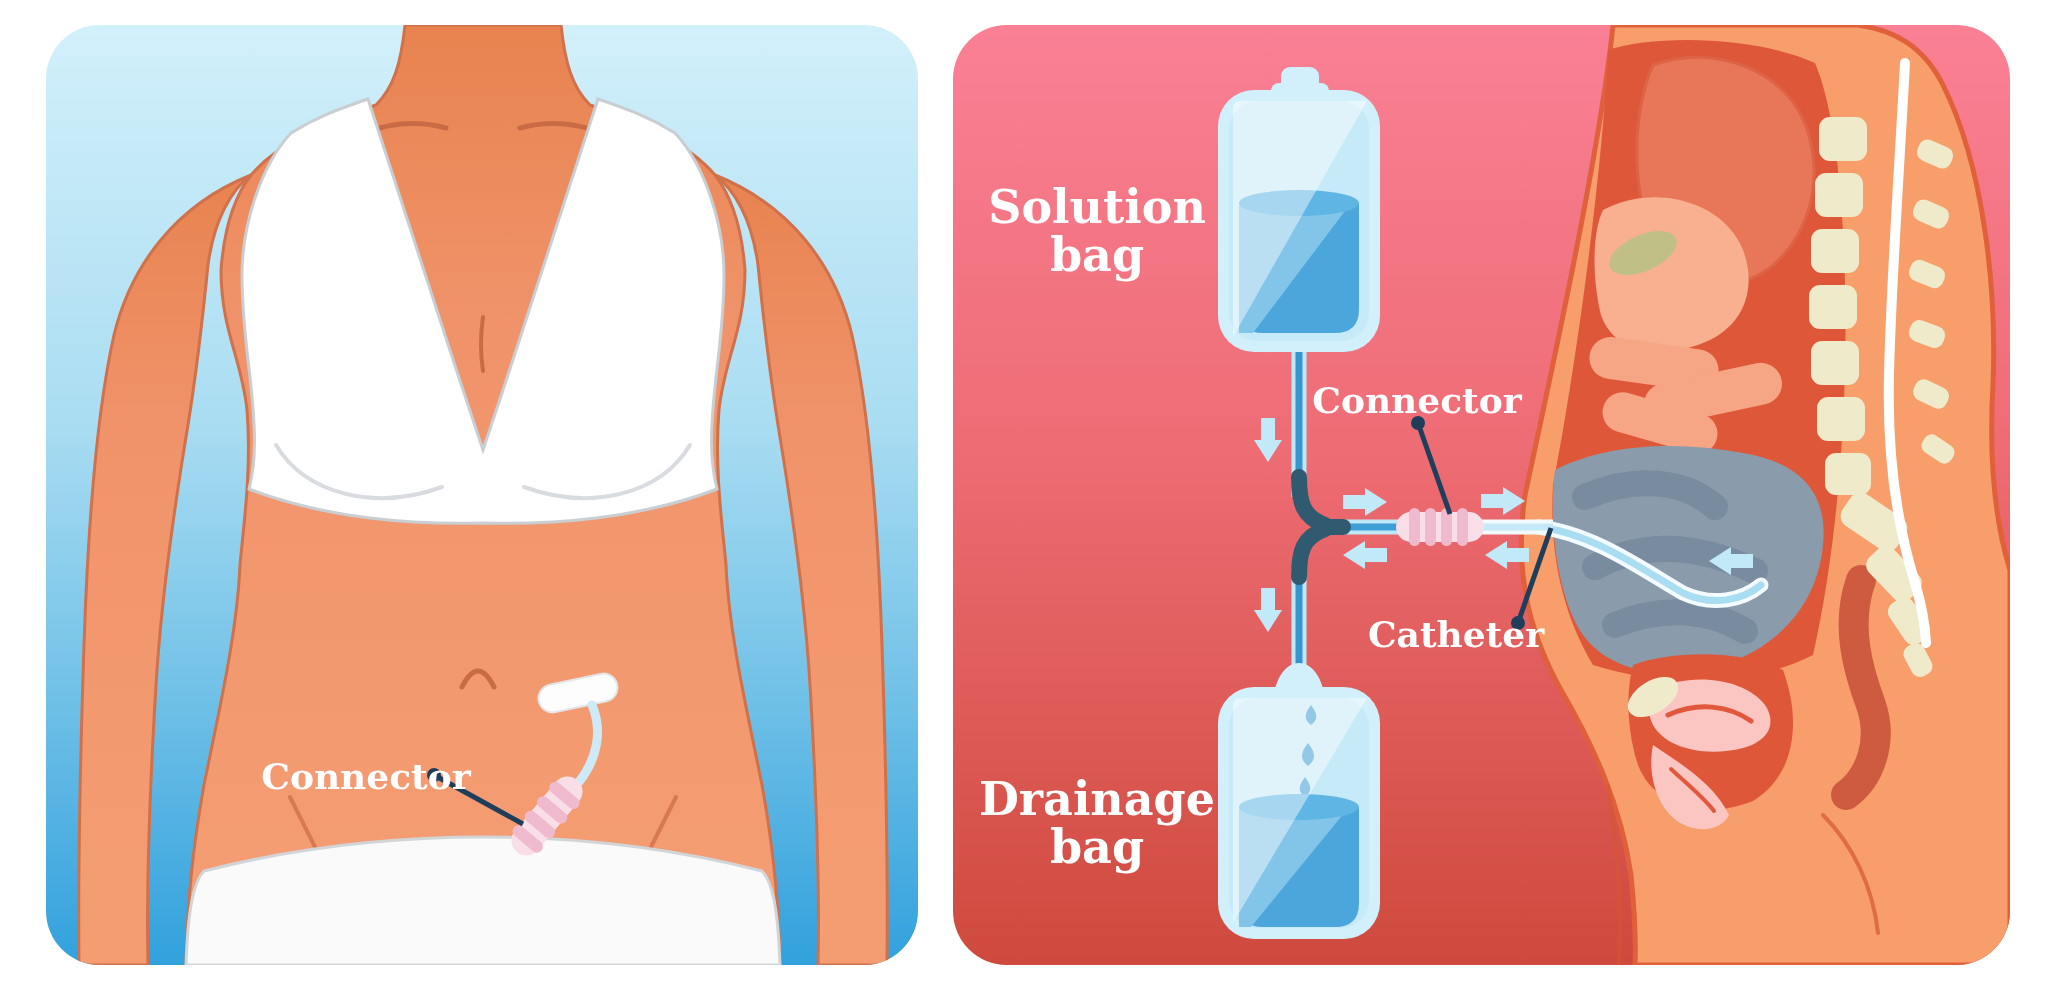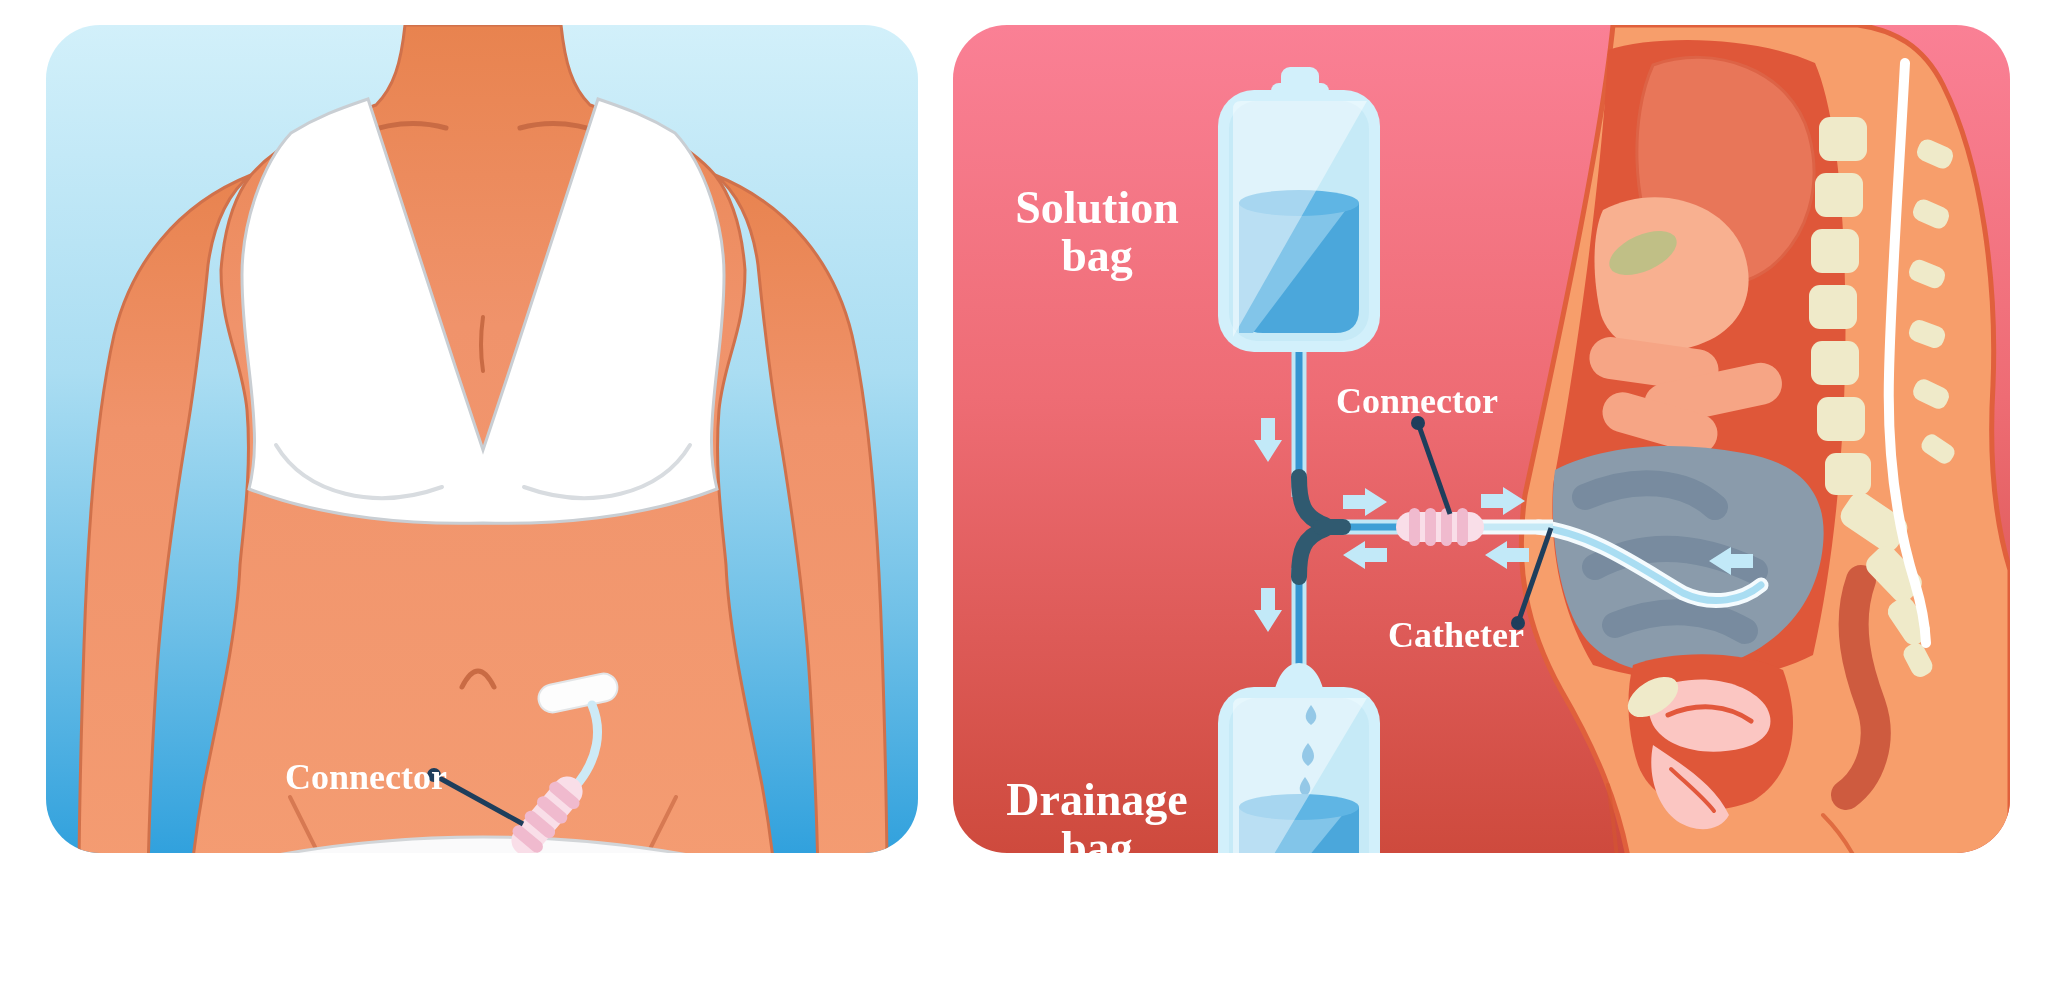--- a/index.html
+++ b/index.html
@@ -1,18 +1,18 @@
 <!DOCTYPE html>
 <html><head>
 <meta charset="utf-8">
 <style>
   html,body{margin:0;padding:0;background:#ffffff;}
   .stage{position:relative;width:2048px;height:992px;background:#ffffff;overflow:hidden;
          font-family:"DejaVu Serif","Liberation Serif",serif;}
-  .panel{position:absolute;top:25px;height:828px;border-radius:54px;overflow:hidden;font-family:Liberation Serif, serif;}
+  .panel{position:absolute;top:25px;height:940px;border-radius:54px;overflow:hidden;}
   .panel-left{left:46px;width:872px;
       background:linear-gradient(180deg,#D2F0FA 0%,#AADDF2 42%,#6FC0E7 72%,#31A1DD 100%);}
   .panel-right{left:953px;width:1057px;
       background:linear-gradient(180deg,#FA8095 0%,#EE6C74 45%,#CE4A3D 100%);}
   svg{display:block;}
   .lbl{fill:#ffffff;font-weight:bold;}
   .lbl-big{font-size:46px;}
   .lbl-small{font-size:36px;}
   .pointer{stroke:#1E3E5C;stroke-width:5;fill:none;}
   .dot{fill:#1E3E5C;}

